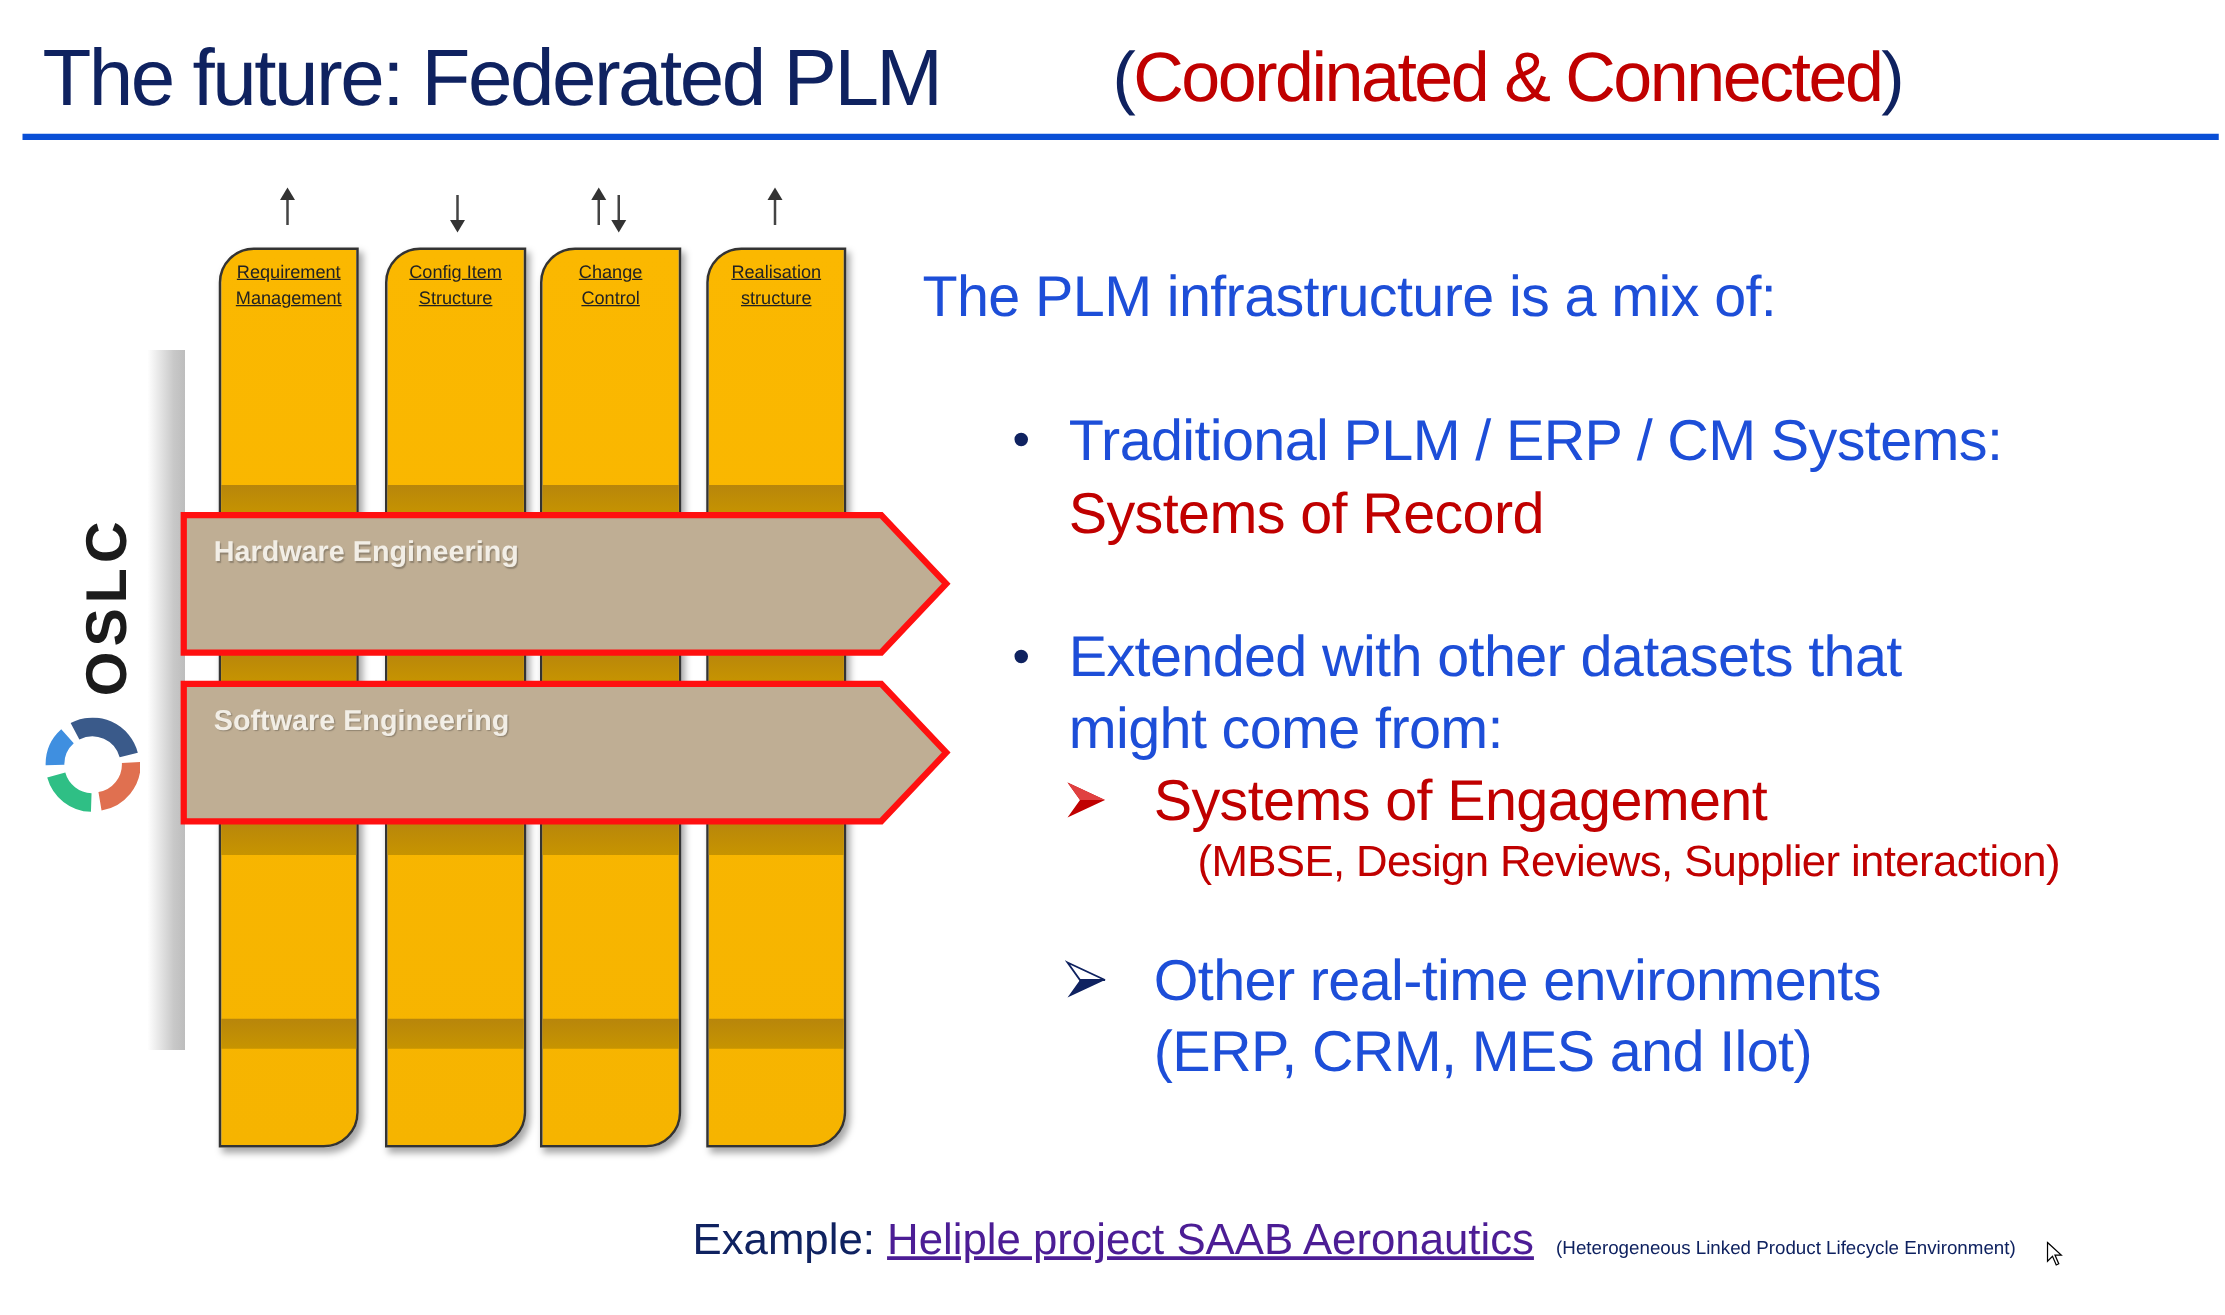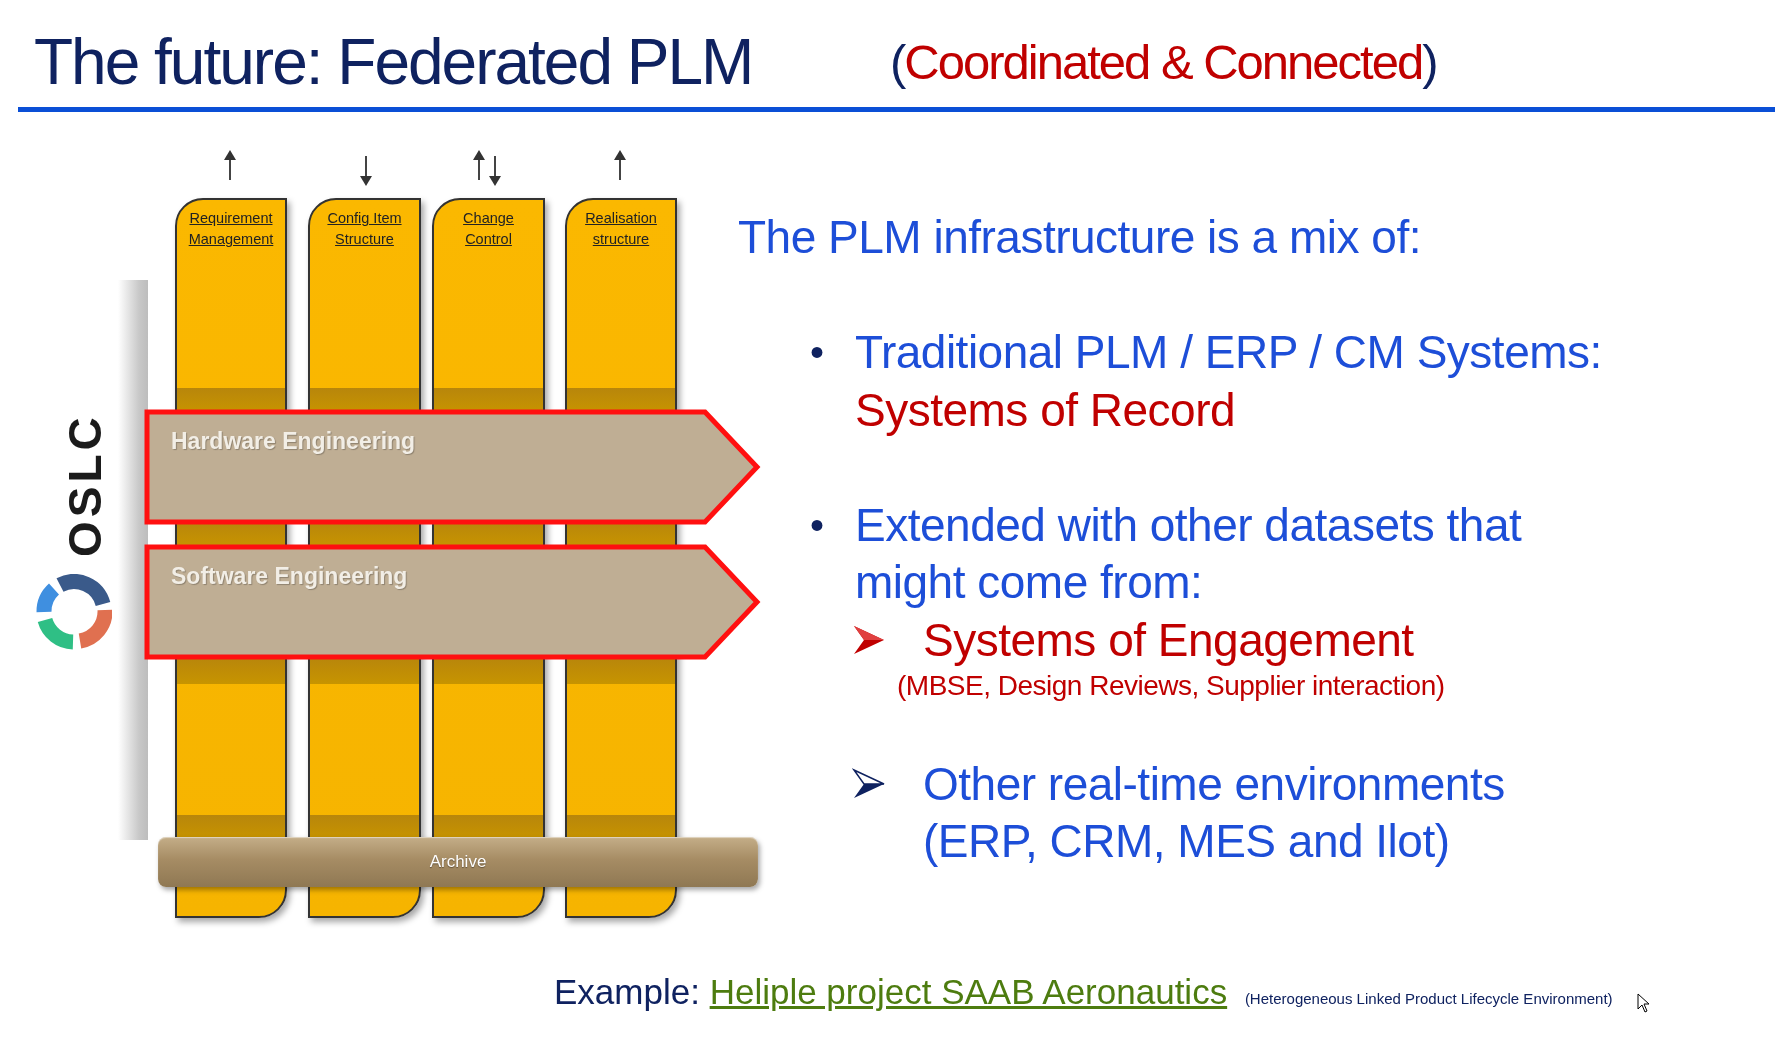--- a/index.html
+++ b/index.html
@@ -2,21 +2,21 @@
 <html><head>
 <meta charset="utf-8">
 <style>
   html, body { margin:0; padding:0; background:#ffffff; }
   body { width:1780px; height:1052px; position:relative; overflow:hidden;
          font-family:"Liberation Sans", sans-serif; }
   .abs { position:absolute; }
 
   
   #title { left:34px; top:24px; font-size:64px; color:#0f2260; letter-spacing:-2px; white-space:nowrap; line-height:76px; }
-  #subtitle { left:890px; top:24px; font-size:49px; color:#0f2260; letter-spacing:-2px; white-space:nowrap; line-height:76px; }
+  #subtitle { left:890px; top:24px; font-size:56px; color:#0f2260; letter-spacing:-2px; white-space:nowrap; line-height:76px; }
   #subtitle .red { color:#c00000; }
   #rule { left:18px; top:107px; width:1757px; height:5px; background:#0a4fd6; }
 
   
   #diagram { left:0; top:0; width:800px; height:960px; }
   .arrow { position:absolute; width:2px; background:#444; }
   .arrow.up::before, .arrow.down::after { content:""; position:absolute; left:-5px; border-left:6px solid transparent; border-right:6px solid transparent; }
   .arrow.up::before { top:-8px; border-bottom:10px solid #333; }
   .arrow.down::after { bottom:-8px; border-top:10px solid #333; }
 
@@ -49,24 +49,24 @@
                font-size:46px; font-weight:bold; color:#1b1b1b; letter-spacing:4px; text-align:center; line-height:44px; }
   #oslc-logo { left:36px; top:574px; width:76px; height:76px; }
 
   
   .rtext { position:absolute; color:#1d4ed8; white-space:nowrap; letter-spacing:-0.5px; }
   #intro { left:738px; top:210px; font-size:46px; }
   .bullet-dot { position:absolute; font-size:40px; color:#0f2260; }
   .big { font-size:46px; line-height:57px; }
   .red { color:#c00000; }
   .arrowhead { position:absolute; width:36px; height:36px; }
-  #sub1-note { left:897px; top:670px; font-size:28px; color:#c00000; }
+  #sub1-note { left:958px; top:670px; font-size:35px; color:#c00000; }
 
   #example { left:554px; top:972px; font-size:35px; color:#0f2260; white-space:nowrap; }
-  #example a { color:#4d7c0f; }
+  #example a { color:#4c1d95; }
   #example-note { font-size:15px; color:#0f2260; margin-left:8px; }
   #cursor { left:1637px; top:993px; width:14px; height:20px; }
 </style>
 </head>
 <body>
 
 <div id="title" class="abs">The future: Federated PLM</div>
 <div id="subtitle" class="abs"><span>(</span><span class="red">Coordinated &amp; Connected</span><span>)</span></div>
 <div id="rule" class="abs"></div>
 
@@ -129,21 +129,20 @@
       </svg>
     <div class="band-label">Hardware Engineering</div>
   </div>
   <div class="band" style="top:545px; height:114px;">
     <svg width="616" height="114">
         <polygon points="2,2 560,2 612,57 560,112 2,112" fill="#bfae94" stroke="#ff1010" stroke-width="5"></polygon>
       </svg>
     <div class="band-label">Software Engineering</div>
   </div>
 
-  <div id="archive" class="abs">Archive</div>
 
   <div id="oslc-text" class="abs">OSLC</div>
   <svg id="oslc-logo" class="abs" viewBox="0 0 76 76">
     <g fill="none" stroke-width="15">
       <path d="M24 11 A30 30 0 0 1 67 30" stroke="#3a5a8a"></path>
       <path d="M69 36 A30 30 0 0 1 44 67" stroke="#e07050"></path>
       <path d="M37 68 A30 30 0 0 1 9 46" stroke="#2fbf85"></path>
       <path d="M8 38 A30 30 0 0 1 18 15" stroke="#3f8fe0"></path>
     </g>
   </svg>

